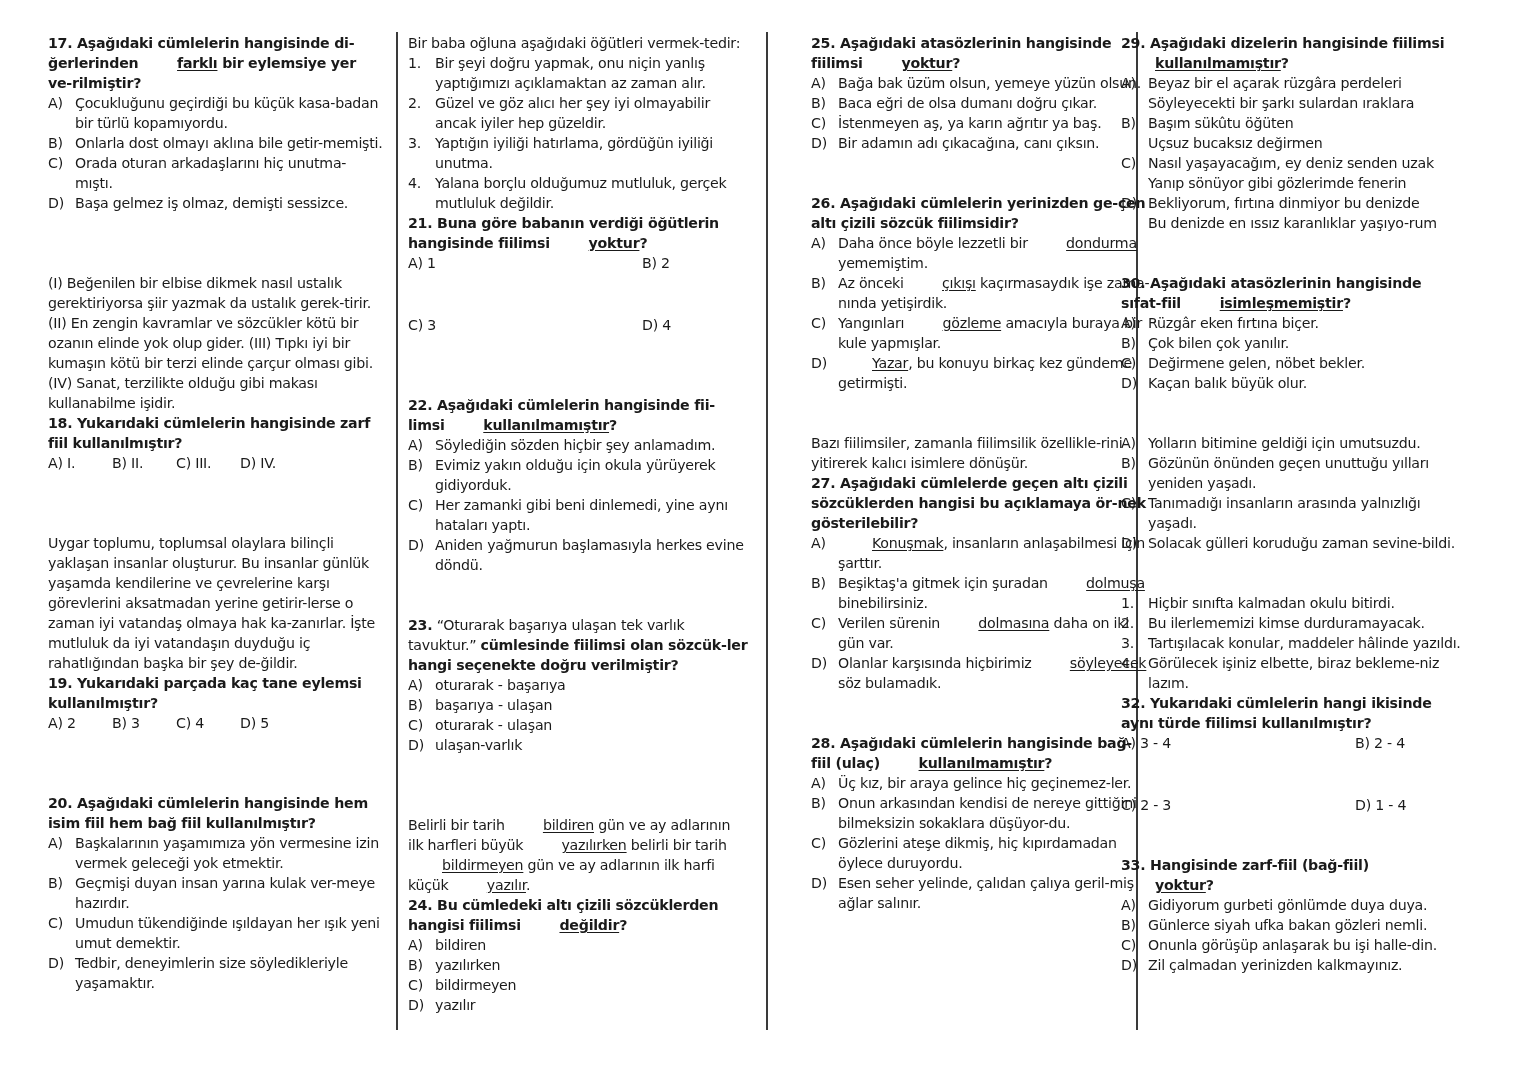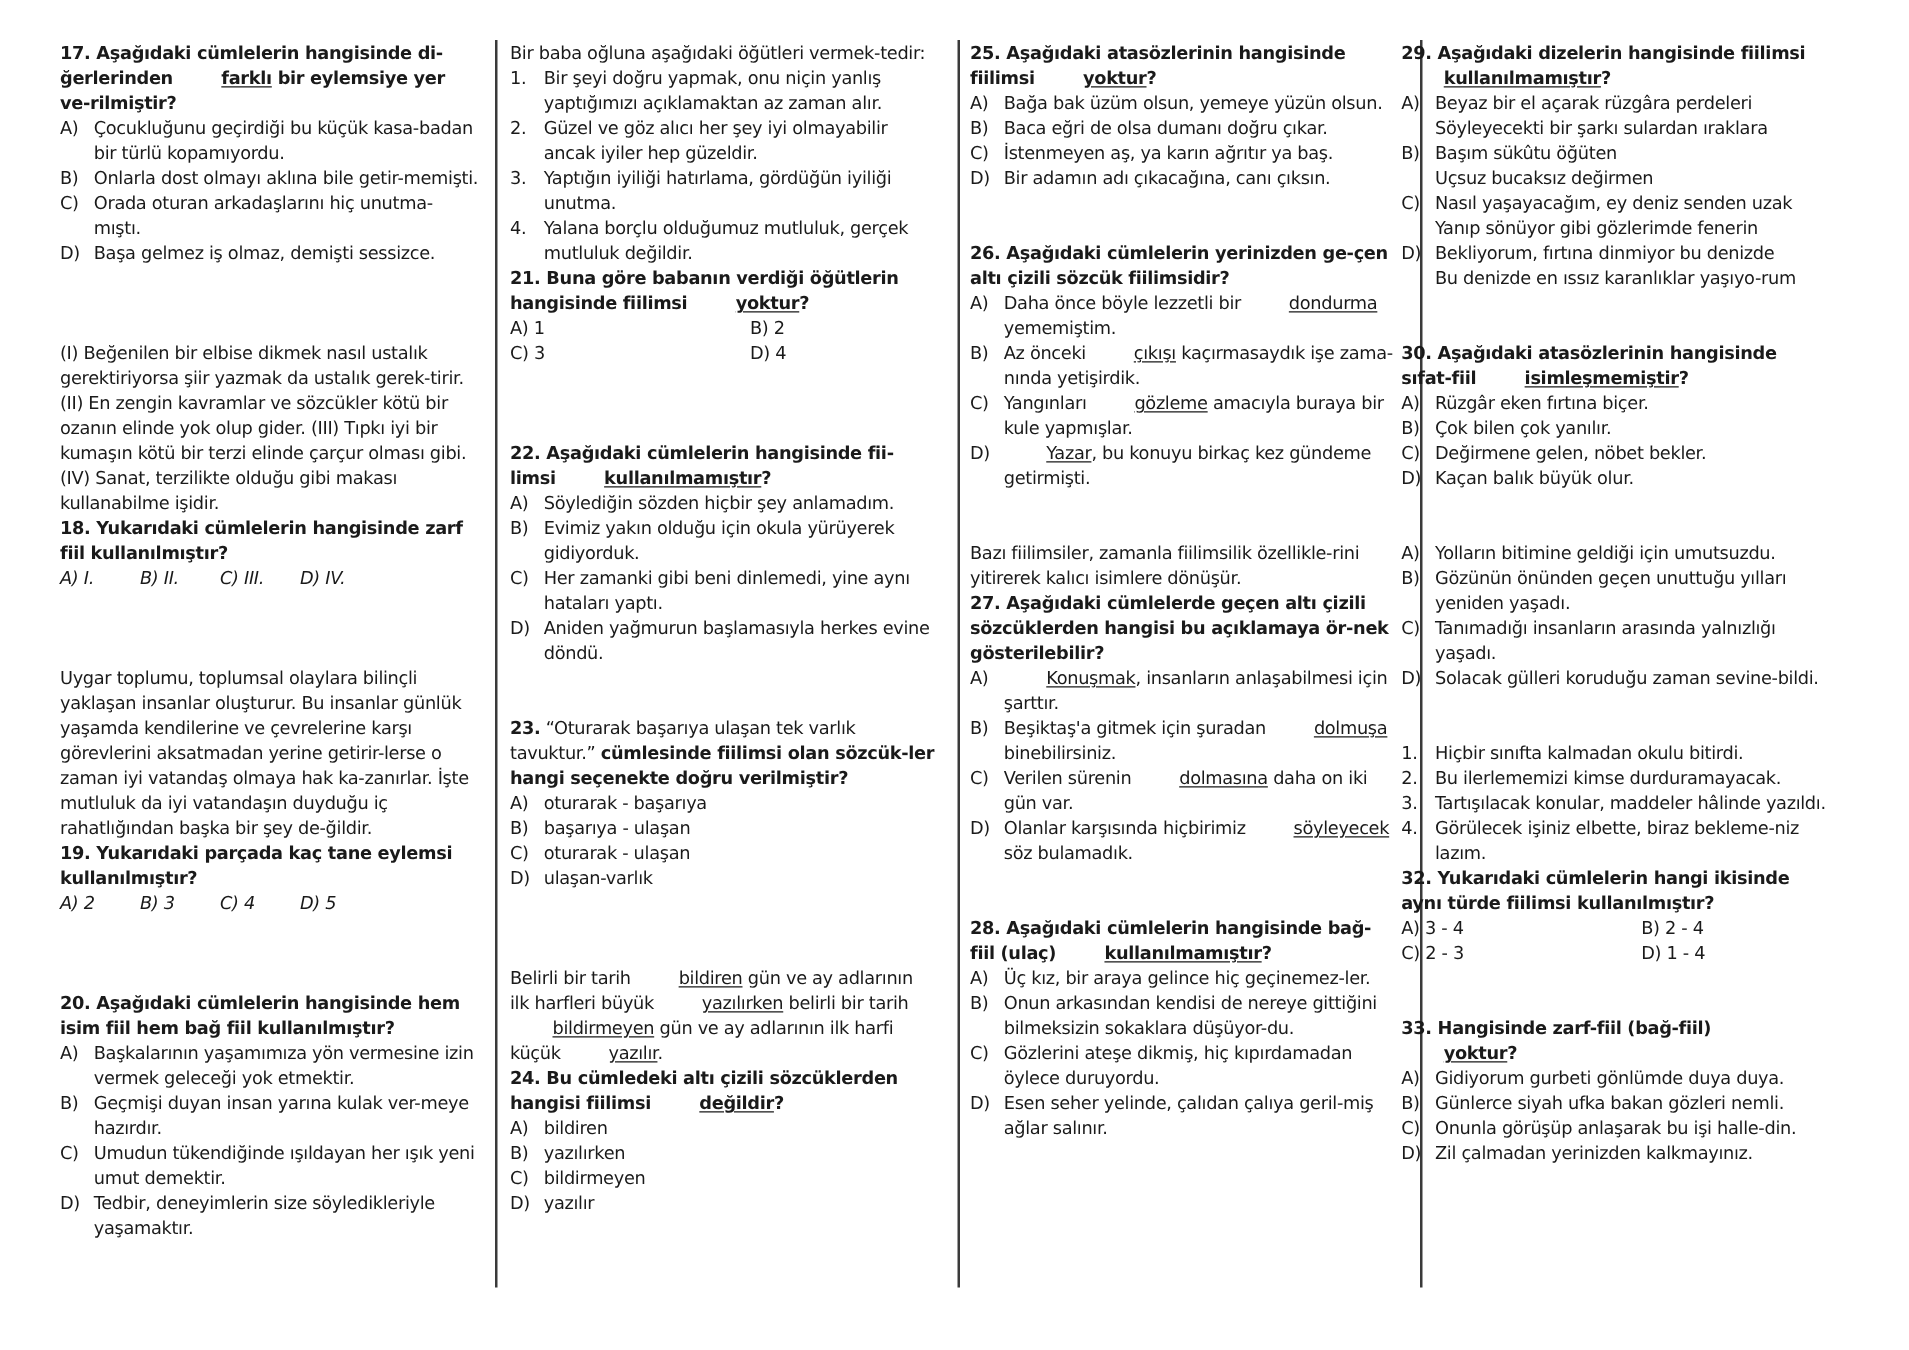--- a/index.html
+++ b/index.html
@@ -6,32 +6,32 @@
   body {
     width: 1527px; height: 1080px; position: relative; overflow: hidden;
     font-family: "DejaVu Sans", sans-serif; color: #1a1a1a;
   }
   .col {
     position: absolute; top: 33px;
     font-size: 14.2px; line-height: 20px; letter-spacing: -0.25px;
   }
   .c1 { left: 48px; width: 335px; }
   .c2 { left: 408px; width: 340px; }
-  .c3 { left: 776px; width: 340px; }
+  .c3 { left: 811px; width: 340px; }
   .c4 { left: 1121px; width: 340px; }
   .divider { position: absolute; top: 32px; height: 998px; width: 2px; background: #3a3a3a; }
   .d1 { left: 396px; } .d2 { left: 766px; } .d3 { left: 1136px; }
   .q { font-weight: bold; }
   .u { text-decoration: underline; text-underline-offset: 2px; margin-left: 34px; }
   .opt { display: flex; }
   .opt .lbl { width: 27px; flex: none; }
   .opt .txt { flex: 1; }
-  .ans-row { display: flex; font-style: italic; }
+  .ans-row { display: flex; }
   .ans-row span { width: 64px; }
-  .ans-grid { display: grid; grid-template-columns: 192px 150px; }
+  .ans-grid { display: grid; grid-template-columns: 192px 150px; gap: 42px; }
   .gap1 { height: 40px; }
   .gap2 { height: 60px; }
   .para { }
 </style>
 </head>
 <body>
 
 <div class="divider d1"></div>
 <div class="divider d2"></div>
 <div class="divider d3"></div>

